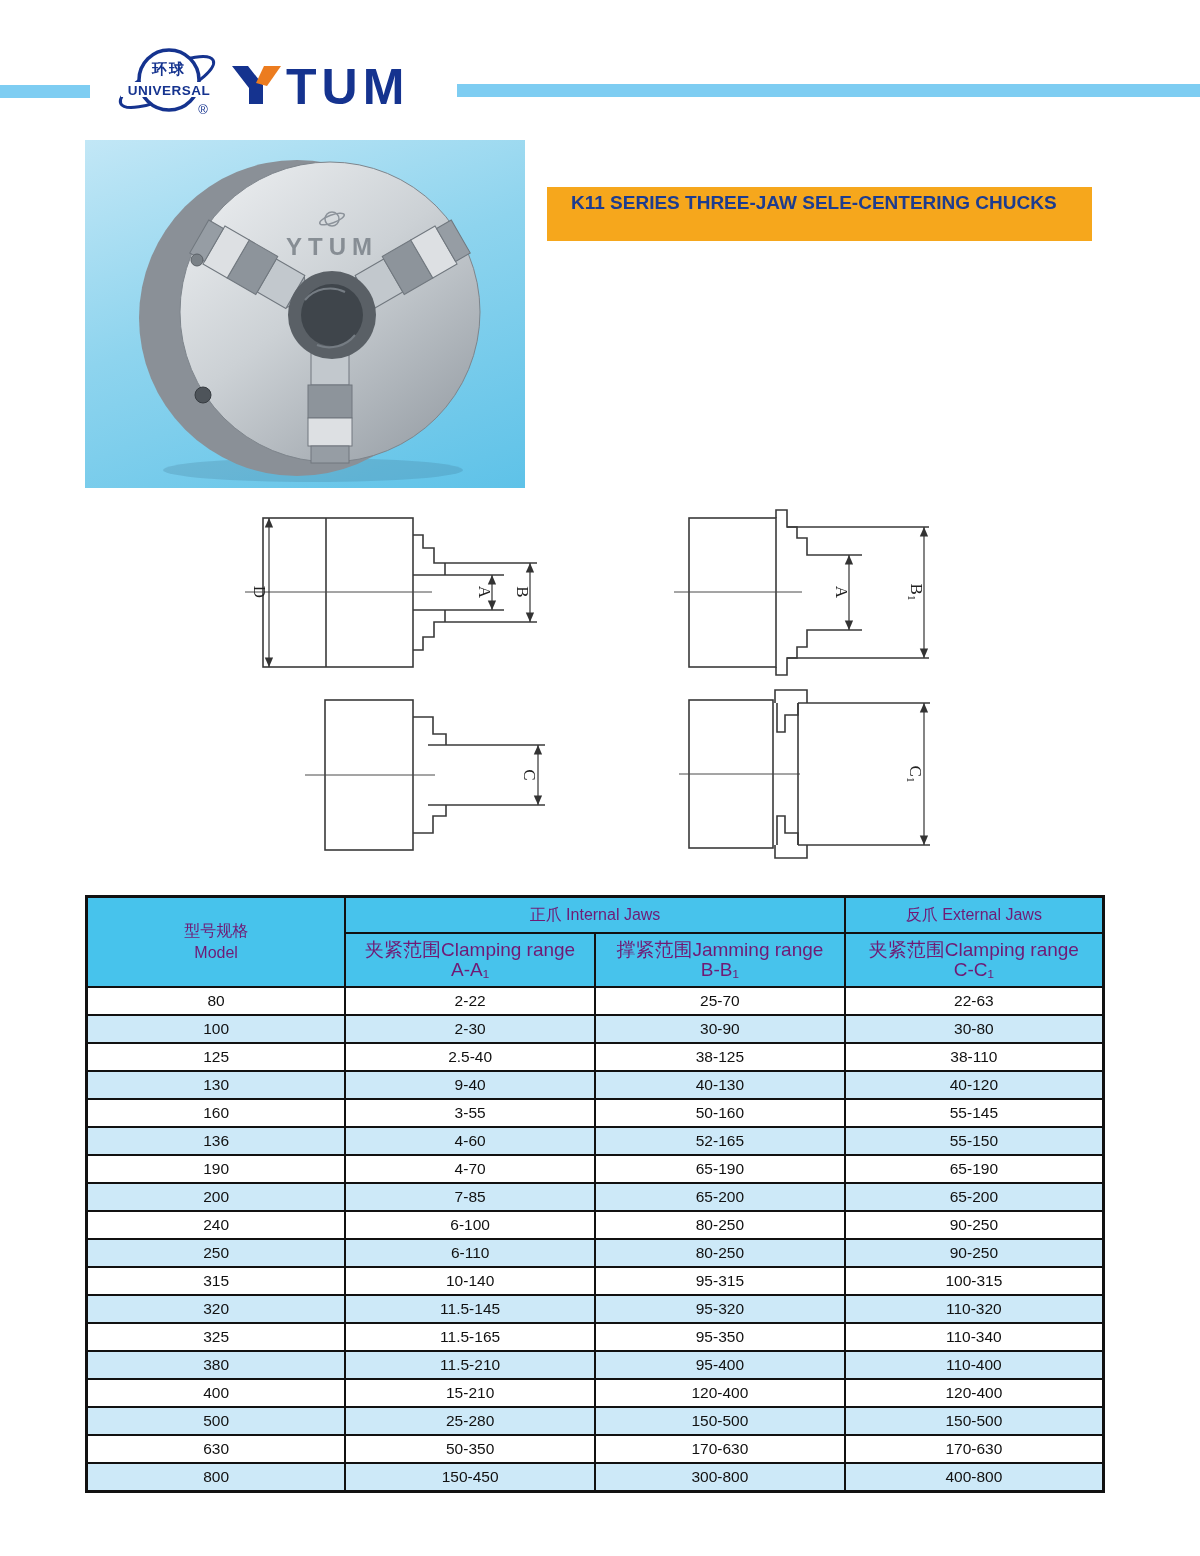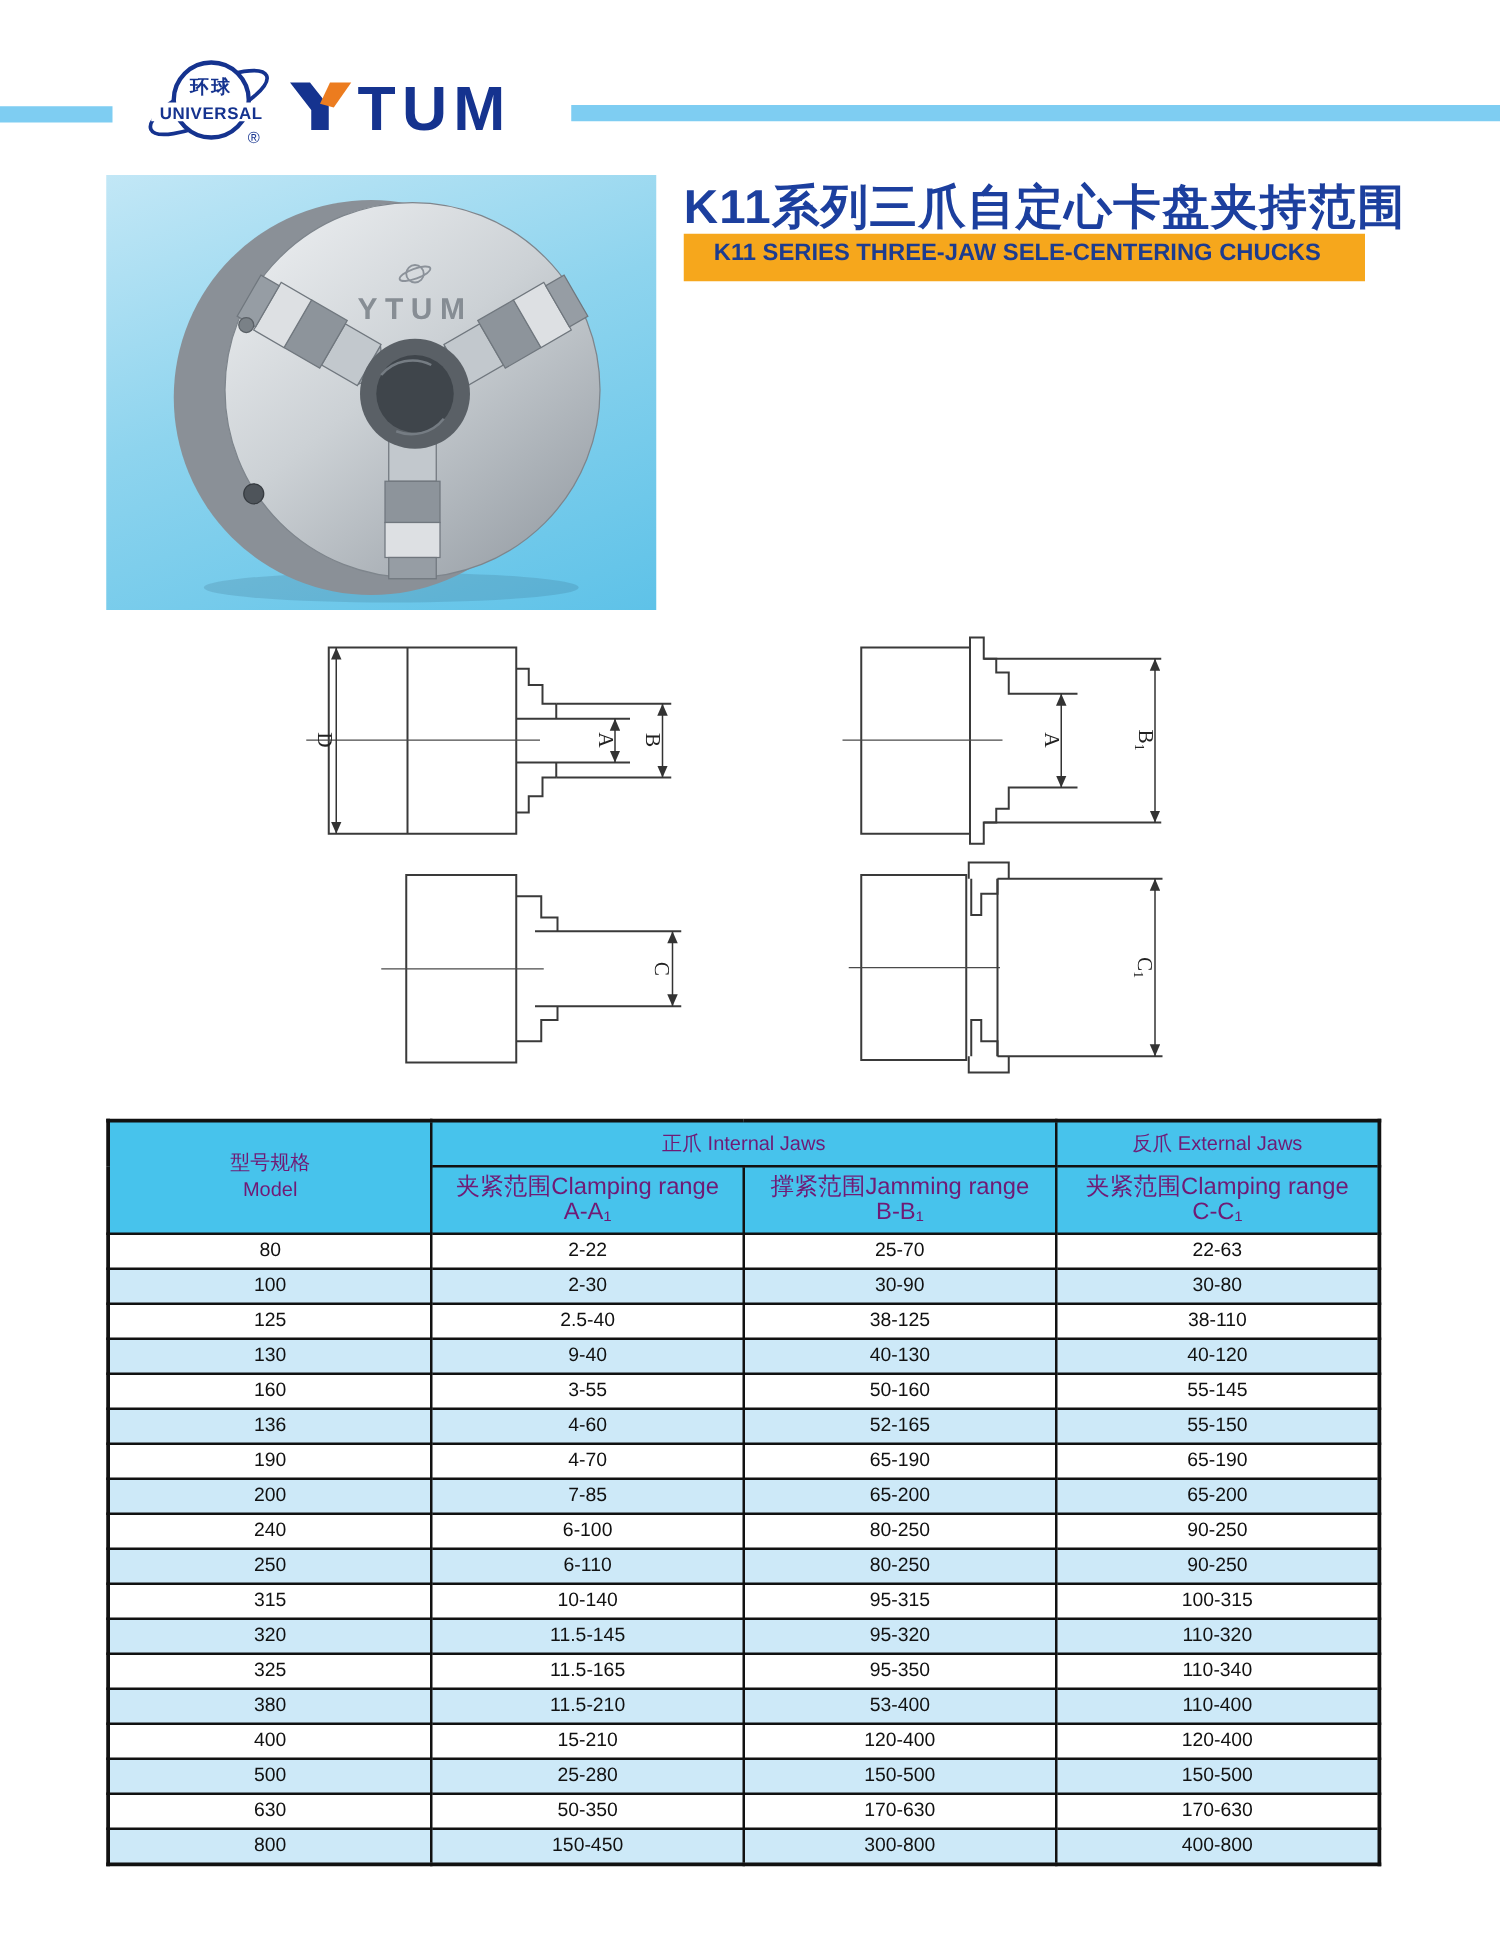--- a/index.html
+++ b/index.html
@@ -7,21 +7,21 @@
         font-family:"Liberation Sans",sans-serif;}
   .bar{position:absolute;height:13px;background:#7ecdf2;}
   #bar-left{left:0;top:85px;width:90px;}
   #bar-right{left:457px;top:84px;width:743px;}
   #globe-logo{position:absolute;left:115px;top:40px;}
   #wordmark{position:absolute;left:230px;top:62px;}
   #photo{position:absolute;left:85px;top:140px;width:440px;height:348px;
          background:linear-gradient(160deg,#c2e7f6 0%,#8ed4ee 45%,#5ec2e8 100%);}
   #title-cn{position:absolute;left:547px;top:140px;width:560px;font-size:38px;font-weight:bold;
             color:#1c3f9e;letter-spacing:1px;white-space:nowrap;}
-  #banner{position:absolute;left:547px;top:187px;width:545px;height:38px;background:#f6a71c;
+  #banner{position:absolute;left:547px;top:187px;width:545px;height:54px;background:#f6a71c;
           color:#1d3c8f;font-size:19px;font-weight:bold;line-height:21px;
           padding:5px 0 16px 24px;box-sizing:border-box;}
   .diagram{position:absolute;}
   #d1{left:232px;top:505px;}
   #d2{left:672px;top:500px;}
   #d3{left:292px;top:682px;}
   #d4{left:672px;top:682px;}
   #spec-table{position:absolute;left:85px;top:895px;width:1020px;}
   table{border-collapse:collapse;width:1020px;table-layout:fixed;}
   th,td{border:2px solid #111;text-align:center;vertical-align:middle;
@@ -106,21 +106,20 @@
       <circle cx="118" cy="255" r="8" fill="#4e545a" stroke="#363b40"></circle>
       <circle cx="112" cy="120" r="6" fill="#7a8187" stroke="#5a6066"></circle>
       <g opacity="0.9">
         <ellipse cx="247" cy="79" rx="13" ry="4" transform="rotate(-20 247 79)" fill="none" stroke="#848b93" stroke-width="1.5"></ellipse>
         <circle cx="247" cy="79" r="7" fill="none" stroke="#848b93" stroke-width="1.5"></circle>
         <text x="247" y="115" text-anchor="middle" font-size="24" font-weight="bold" fill="#7f868d" letter-spacing="6">YTUM</text>
       </g>
     </svg>
   </div>
 
-  <div id="title-cn">K11系列三爪自定心卡盘夹持范围</div>
   <div id="banner">
     <div>K11 SERIES THREE-JAW SELE-CENTERING CHUCKS</div>
   </div>
 
   <svg id="d1" class="diagram" width="330" height="190" viewBox="0 0 330 190">
     <defs>
       <marker id="arrE" markerWidth="9" markerHeight="8" refX="8" refY="3.5" orient="auto">
         <path d="M0,0 L8,3.5 L0,7 Z" fill="#333"></path>
       </marker>
       <marker id="arrS" markerWidth="9" markerHeight="8" refX="0" refY="3.5" orient="auto">
@@ -285,21 +284,21 @@
           </tr>
           <tr>
             <td>325</td>
             <td>11.5-165</td>
             <td>95-350</td>
             <td>110-340</td>
           </tr>
           <tr>
             <td>380</td>
             <td>11.5-210</td>
-            <td>53-400</td>
+            <td>95-400</td>
             <td>110-400</td>
           </tr>
           <tr>
             <td>400</td>
             <td>15-210</td>
             <td>120-400</td>
             <td>120-400</td>
           </tr>
           <tr>
             <td>500</td>

